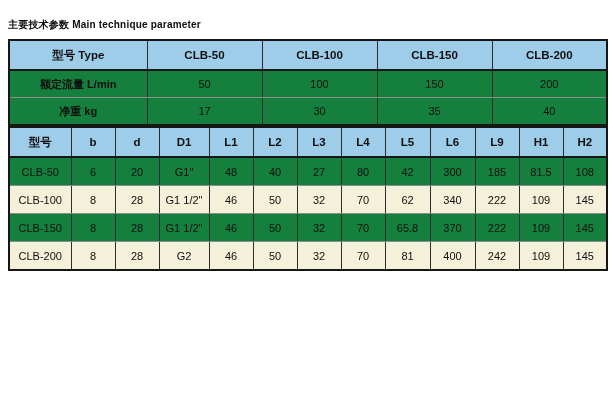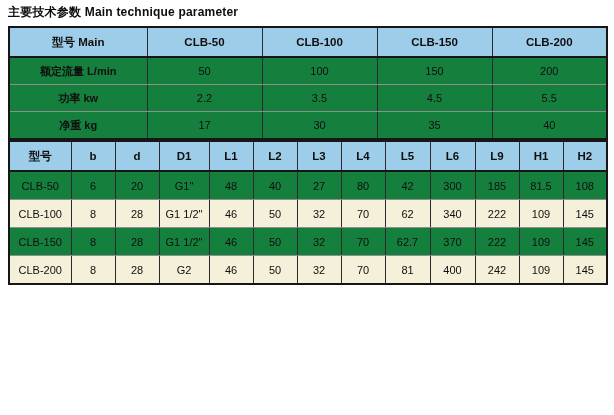--- a/index.html
+++ b/index.html
@@ -5,24 +5,24 @@
   html, body { margin: 0; padding: 0; background: #ffffff; }
   body {
     width: 614px; height: 415px;
     font-family: "Liberation Sans", sans-serif;
     color: #111;
     overflow: hidden;
   }
   .wrap { padding: 3px 8px 0 8px; }
 
   .sec-title {
-    font-size: 12px;
+    font-size: 10px;
     font-weight: bold;
     color: #0d0d0d;
-    margin: 1px 0 6px 0;
+    margin: 14px 0 6px 0;
     letter-spacing: 0.2px;
     line-height: 16px;
   }
   .sec-title.second { margin-top: 13px; margin-bottom: 7px; }
 
   table {
     border-collapse: collapse;
     table-layout: fixed;
     width: 598px;
     border: 2px solid #161616;
@@ -63,41 +63,34 @@
   <table id="table1">
     <colgroup>
       <col style="width:138px">
       <col style="width:115px">
         <col style="width:115px">
       <col style="width:115px">
         <col style="width:115px">
     </colgroup>
     <thead>
         <tr>
-          <th>型号 Main</th>
+          <th>型号 Type</th>
           <th>CLB-50</th>
           <th>CLB-100</th>
           <th>CLB-150</th>
           <th>CLB-200</th>
         </tr>
       </thead>
     <tbody>
         <tr class="plain">
           <td class="rowlabel">额定流量 L/min</td>
           <td>50</td>
           <td>100</td>
           <td>150</td>
           <td>200</td>
-        </tr>
-        <tr class="plain">
-          <td class="rowlabel">功率 kw</td>
-          <td>2.2</td>
-          <td>3.5</td>
-          <td>4.5</td>
-          <td>5.5</td>
         </tr>
         <tr class="plain">
           <td class="rowlabel">净重 kg</td>
           <td>17</td>
           <td>30</td>
           <td>35</td>
           <td>40</td>
         </tr>
       </tbody>
   </table>
@@ -169,21 +162,21 @@
         </tr>
         <tr class="plain">
           <td>CLB-150</td>
           <td>8</td>
           <td>28</td>
           <td>G1 1/2"</td>
           <td>46</td>
           <td>50</td>
           <td>32</td>
           <td>70</td>
-          <td>62.7</td>
+          <td>65.8</td>
           <td>370</td>
           <td>222</td>
           <td>109</td>
           <td>145</td>
         </tr>
         <tr class="stripe">
           <td>CLB-200</td>
           <td>8</td>
           <td>28</td>
           <td>G2</td>

